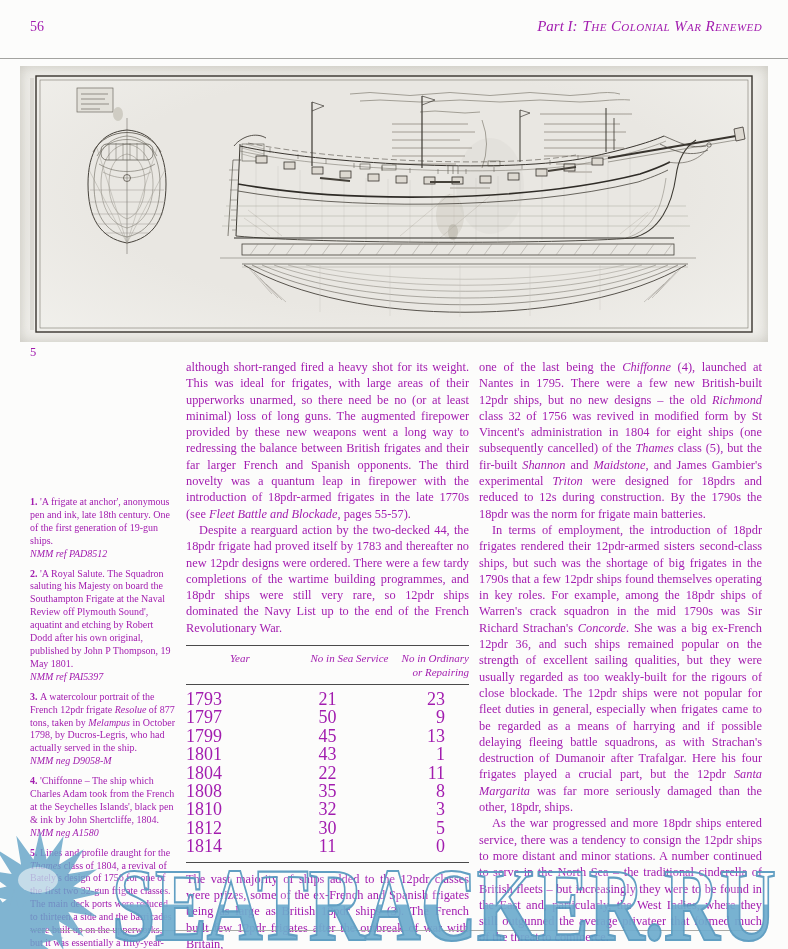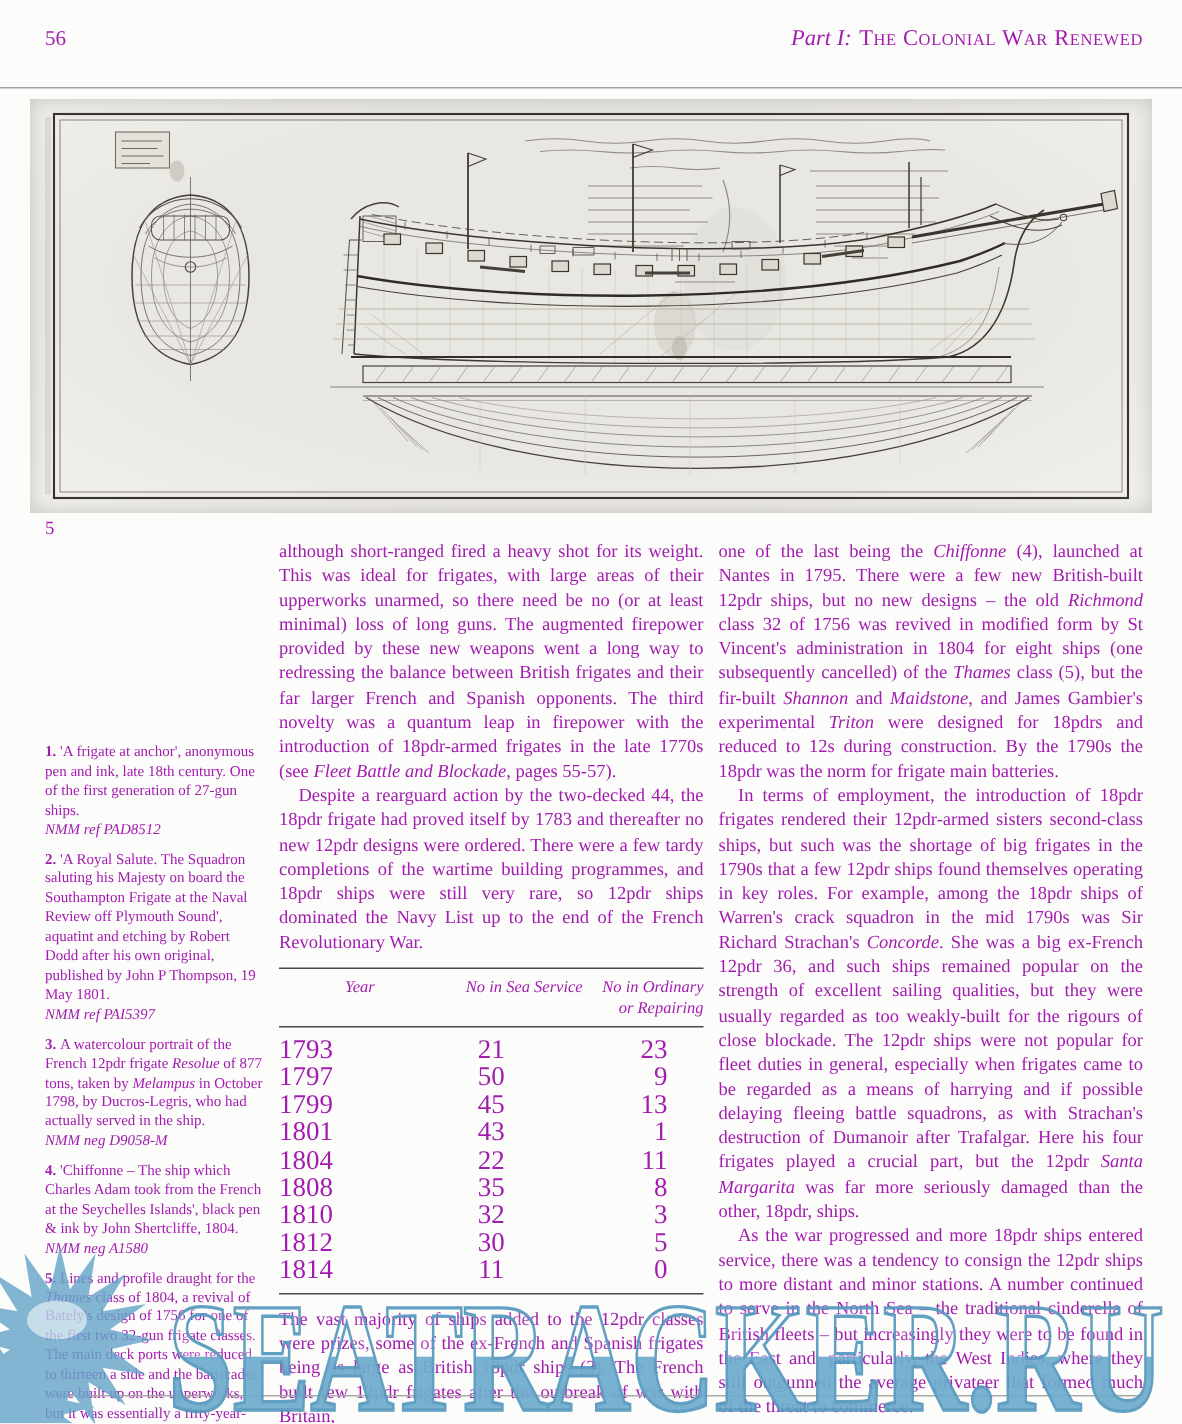--- a/index.html
+++ b/index.html
@@ -4,21 +4,21 @@
 <style>
   html,body{margin:0;padding:0;background:#ffffff;}
   .page{position:relative;width:788px;height:949px;background:#fcfcfb;overflow:hidden;
         font-family:"Liberation Serif","DejaVu Serif",serif;color:#a21caf;}
   
   .runhead{position:absolute;top:18px;left:30px;right:26px;display:flex;
            justify-content:space-between;align-items:baseline;}
   .pagenum{font-size:14px;}
   .rh-title{font-size:15px;white-space:nowrap;}
   .rh-part{font-style:italic;margin-right:5px;}
-  .rh-sc{font-variant:small-caps;letter-spacing:.4px;}
+  .rh-sc{font-variant:small-caps;letter-spacing:.4px;font-style:italic;}
   .headrule{position:absolute;top:58px;left:0;width:788px;border-top:1px solid #a3a3a0;height:0;}
   
   .figurebox{position:absolute;top:66px;left:20px;width:748px;height:276px;
              background:radial-gradient(ellipse at 50% 45%, #e9e7e2 55%, #f2f1ed 100%);
              box-shadow:inset 0 0 14px rgba(90,85,70,.28);}
   .figurebox svg{display:block;width:748px;height:276px;}
   .figcap{position:absolute;top:345px;left:30px;font-size:12.5px;}
   
   .cols{position:absolute;top:359px;left:30px;width:732px;bottom:0;display:grid;
         grid-template-columns:146px 283px 283px;column-gap:10px;overflow:hidden;}
@@ -317,21 +317,21 @@
             <line x1="510" y1="198" x2="510" y2="250"></line>
           <line x1="580" y1="198" x2="580" y2="244"></line>
         </g>
       </g>
     </svg>
   </div>
   <div class="figcap">5</div>
 
   <div class="cols">
     <aside class="notes">
-        <p class="note"><b>1. </b><span>'A frigate at anchor', anonymous pen and ink, late 18th century. One of the first generation of 27-gun ships.</span><br><i>NMM ref PAD8512</i></p>
+        <p class="note"><b>1. </b><span>'A frigate at anchor', anonymous pen and ink, late 18th century. One of the first generation of 19-gun ships.</span><br><i>NMM ref PAD8512</i></p>
         <p class="note"><b>2. </b><span>'A Royal Salute. The Squadron saluting his Majesty on board the Southampton Frigate at the Naval Review off Plymouth Sound', aquatint and etching by Robert Dodd after his own original, published by John P Thompson, 19 May 1801.</span><br><i>NMM ref PAI5397</i></p>
         <p class="note"><b>3. </b><span>A watercolour portrait of the French 12pdr frigate </span><i>Resolue</i><span> of 877 tons, taken by </span><i>Melampus</i><span> in October 1798, by Ducros-Legris, who had actually served in the ship.</span><br><i>NMM neg D9058-M</i></p>
         <p class="note"><b>4. </b><span>'Chiffonne – The ship which Charles Adam took from the French at the Seychelles Islands', black pen &amp; ink by John Shertcliffe, 1804.</span><br><i>NMM neg A1580</i></p>
         <p class="note"><b>5. </b><span>Lines and profile draught for the </span><i>Thames</i><span> class of 1804, a revival of Bately's design of 1756 for one of the first two 32-gun frigate classes. The main deck ports were reduced to thirteen a side and the barricades were built up on the upperworks, but it was essentially a fifty-year-old design. They were not popular with those commanded them, Napier referring to his </span><br></p>
       </aside>
 
     <div class="bodycol">
       <div>
           <p class="bp"><span>although short-ranged fired a heavy shot for its weight. This was ideal for frigates, with large areas of their upperworks unarmed, so there need be no (or at least minimal) loss of long guns. The augmented firepower provided by these new weapons went a long way to redressing the balance between British frigates and their far larger French and Spanish opponents. The third novelty was a quantum leap in firepower with the introduction of 18pdr-armed frigates in the late 1770s (see </span><i>Fleet Battle and Blockade</i><span>, pages 55-57).</span></p>
           <p class="bp ind"><span>Despite a rearguard action by the two-decked 44, the 18pdr frigate had proved itself by 1783 and thereafter no new 12pdr designs were ordered. There were a few tardy completions of the wartime building programmes, and 18pdr ships were still very rare, so 12pdr ships dominated the Navy List up to the end of the French Revolutionary War.</span></p>

